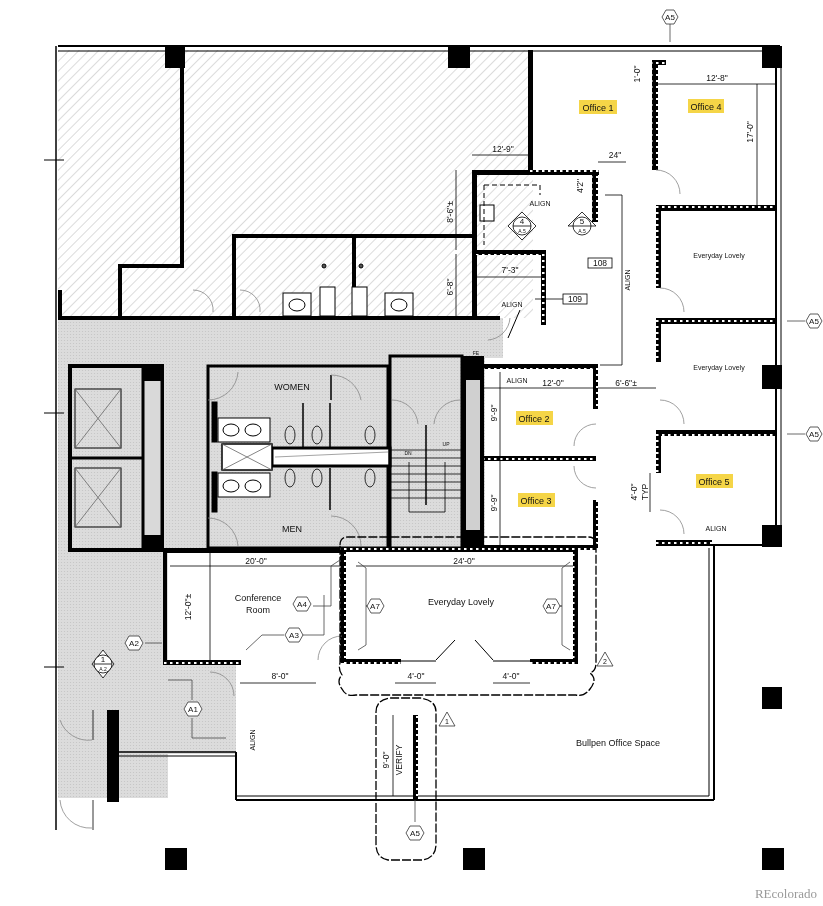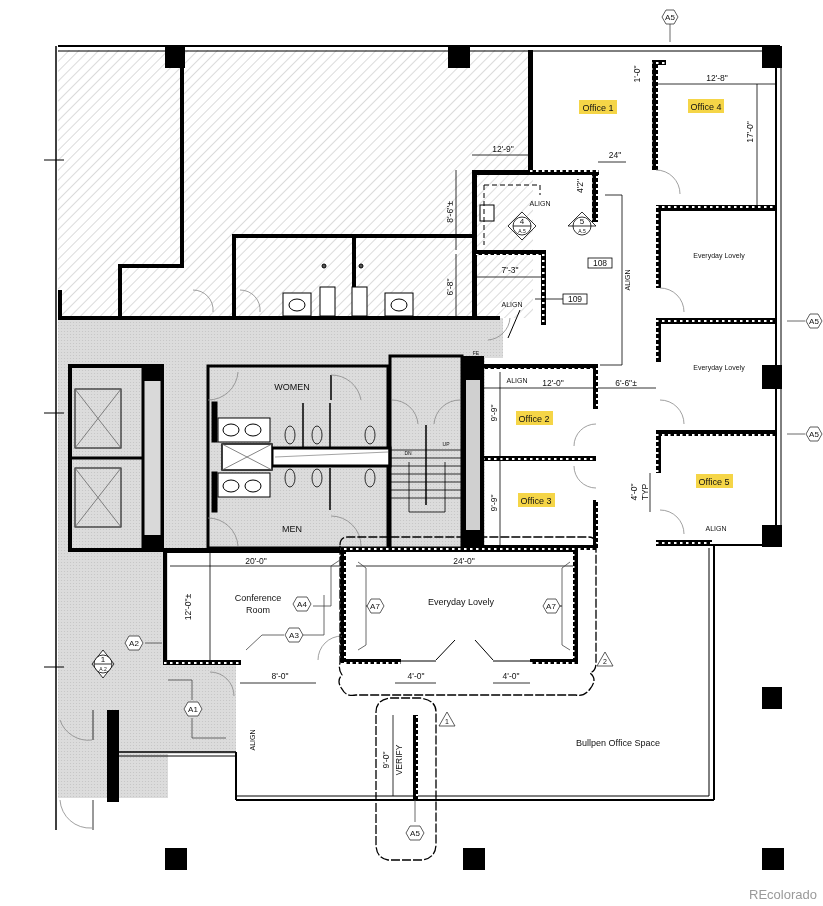--- a/index.html
+++ b/index.html
@@ -3,21 +3,21 @@
 <meta charset="utf-8">
 <style>
   html, body { margin:0; padding:0; background:#ffffff; }
   body { width:823px; height:906px; overflow:hidden; position:relative; font-family:"Liberation Sans", sans-serif; }
   #plan { position:absolute; left:0; top:0; width:823px; height:906px; }
   .lbl { font-family:"Liberation Sans", sans-serif; fill:#111; }
   .room { font-size:9px; }
   .room-sm { font-size:7px; }
   .dim { font-size:8.5px; fill:#111; }
   .tag { font-size:8px; fill:#111; }
-  .watermark { position:absolute; right:6px; bottom:4px; font-size:13px; color:#9a9a9a; font-family:Liberation Sans, sans-serif;margin-top:48px; }
+  .watermark { position:absolute; right:6px; bottom:4px; font-size:13px; color:#9a9a9a; font-family:Liberation Serif, serif;margin-top:48px; }
 </style>
 </head>
 <body>
 
 <svg id="plan" viewBox="0 0 823 906" xmlns="http://www.w3.org/2000/svg">
   <defs>
     <pattern id="hatch" width="7" height="7" patternUnits="userSpaceOnUse" patternTransform="rotate(45)">
       <line x1="0" y1="0" x2="0" y2="7" stroke="#b8b8b8" stroke-width="1"></line>
     </pattern>
     <pattern id="dots" width="3" height="3" patternUnits="userSpaceOnUse">

